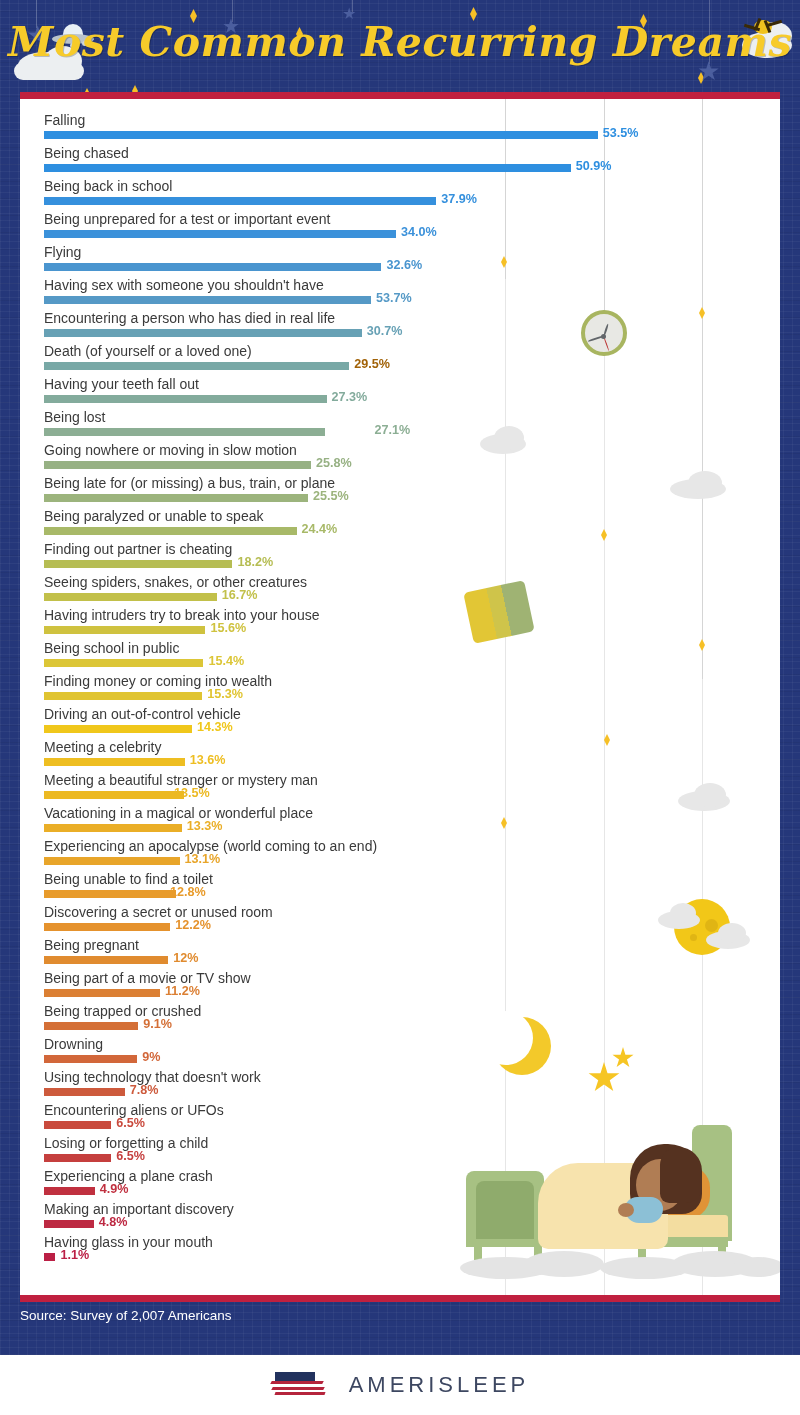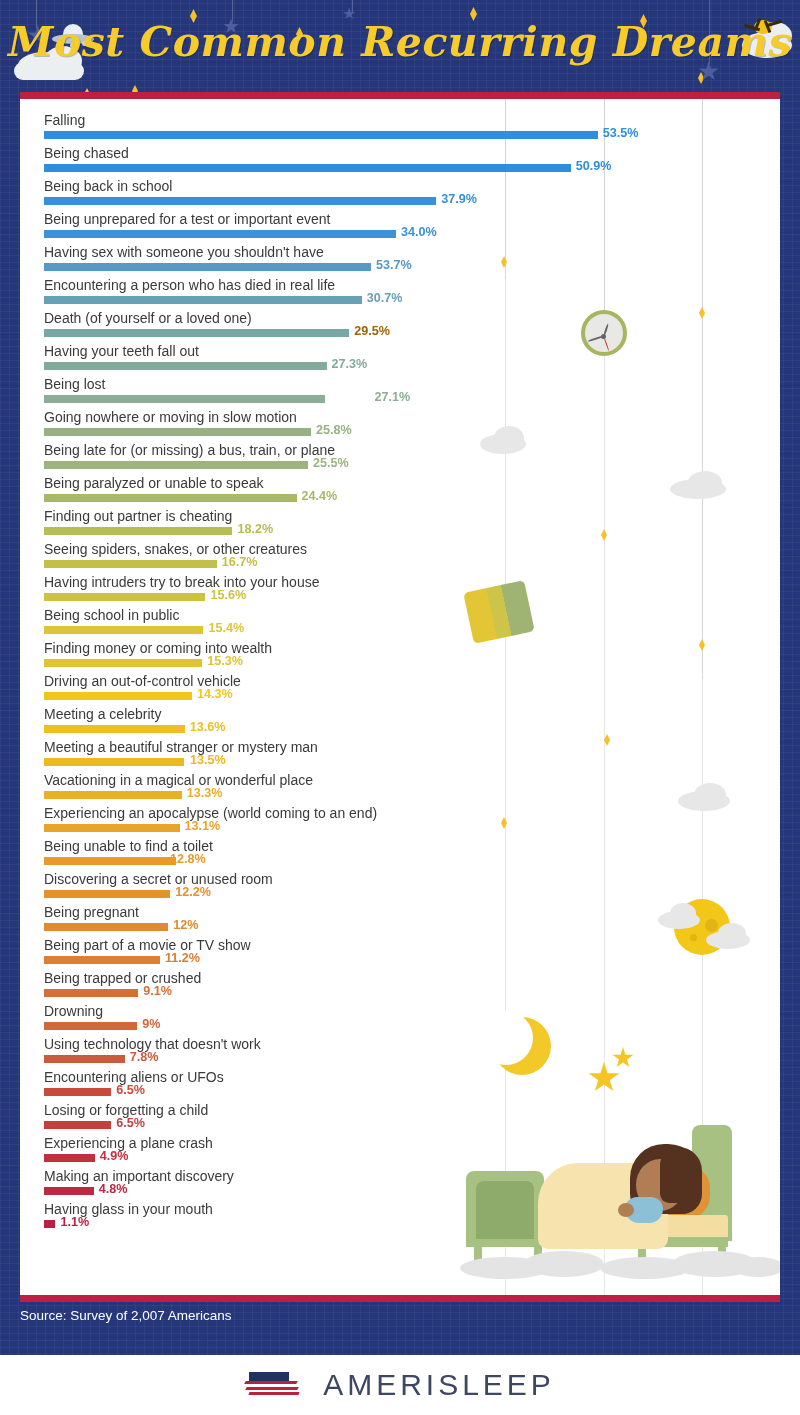--- a/index.html
+++ b/index.html
@@ -152,21 +152,21 @@
   
   .footer {
     position: absolute; left: 0; top: 1355px;
     width: 800px; height: 60px;
     background: #ffffff;
     display: flex; align-items: center; justify-content: center;
   }
   .logo-wrap { display: flex; align-items: center; gap: 22px; }
   .logo-mark { position: relative; width: 56px; height: 30px; }
   .logo-text {
-    font-size: 30px; letter-spacing: 4px;
+    font-size: 22px; letter-spacing: 4px;
     color: #3d4761; font-weight: normal;
   }
 </style>
 </head>
 <body>
 
 <div class="poster">
 
   <div class="string" style="left:36px;height:28px;"></div>
   <div class="hangstar" style="left:26px;top:22px;">★</div>
@@ -309,20 +309,25 @@
           <div class="row-label">Being back in school</div>
           <div class="bar" style="width: 392.298px; background: rgb(53, 144, 221);"></div>
           <div class="bar-val" style="left: 397.298px; color: rgb(53, 144, 221);">37.9%</div>
         </div>
         <div class="row">
           <div class="row-label">Being unprepared for a test or important event</div>
           <div class="bar" style="width: 351.93px; background: rgb(59, 145, 218);"></div>
           <div class="bar-val" style="left: 356.93px; color: rgb(59, 145, 218);">34.0%</div>
         </div>
         <div class="row">
+          <div class="row-label">Flying</div>
+          <div class="bar" style="width: 337.439px; background: rgb(74, 149, 207);"></div>
+          <div class="bar-val" style="left: 342.439px; color: rgb(74, 149, 207);">32.6%</div>
+        </div>
+        <div class="row">
           <div class="row-label">Having sex with someone you shouldn't have</div>
           <div class="bar" style="width: 327.088px; background: rgb(85, 153, 198);"></div>
           <div class="bar-val" style="left: 332.088px; color: rgb(85, 153, 198);">53.7%</div>
         </div>
         <div class="row">
           <div class="row-label">Encountering a person who has died in real life</div>
           <div class="bar" style="width: 317.772px; background: rgb(103, 161, 181);"></div>
           <div class="bar-val" style="left: 322.772px; color: rgb(103, 161, 181);">30.7%</div>
         </div>
         <div class="row">
@@ -386,21 +391,21 @@
           <div class="bar-val" style="left: 153.018px; color: rgb(240, 199, 27);">14.3%</div>
         </div>
         <div class="row">
           <div class="row-label">Meeting a celebrity</div>
           <div class="bar" style="width: 140.772px; background: rgb(238, 190, 34);"></div>
           <div class="bar-val" style="left: 145.772px; color: rgb(238, 190, 34);">13.6%</div>
         </div>
         <div class="row">
           <div class="row-label">Meeting a beautiful stranger or mystery man</div>
           <div class="bar" style="width: 139.737px; background: rgb(236, 185, 35);"></div>
-          <div class="bar-val" style="left: 146px; color: rgb(236, 185, 35);">13.5%</div>
+          <div class="bar-val" style="left: 130px; color: rgb(236, 185, 35);">13.5%</div>
         </div>
         <div class="row">
           <div class="row-label">Vacationing in a magical or wonderful place</div>
           <div class="bar" style="width: 137.667px; background: rgb(234, 174, 39);"></div>
           <div class="bar-val" style="left: 142.667px; color: rgb(234, 174, 39);">13.3%</div>
         </div>
         <div class="row">
           <div class="row-label">Experiencing an apocalypse (world coming to an end)</div>
           <div class="bar" style="width: 135.596px; background: rgb(232, 165, 42);"></div>
           <div class="bar-val" style="left: 140.596px; color: rgb(232, 165, 42);">13.1%</div>

